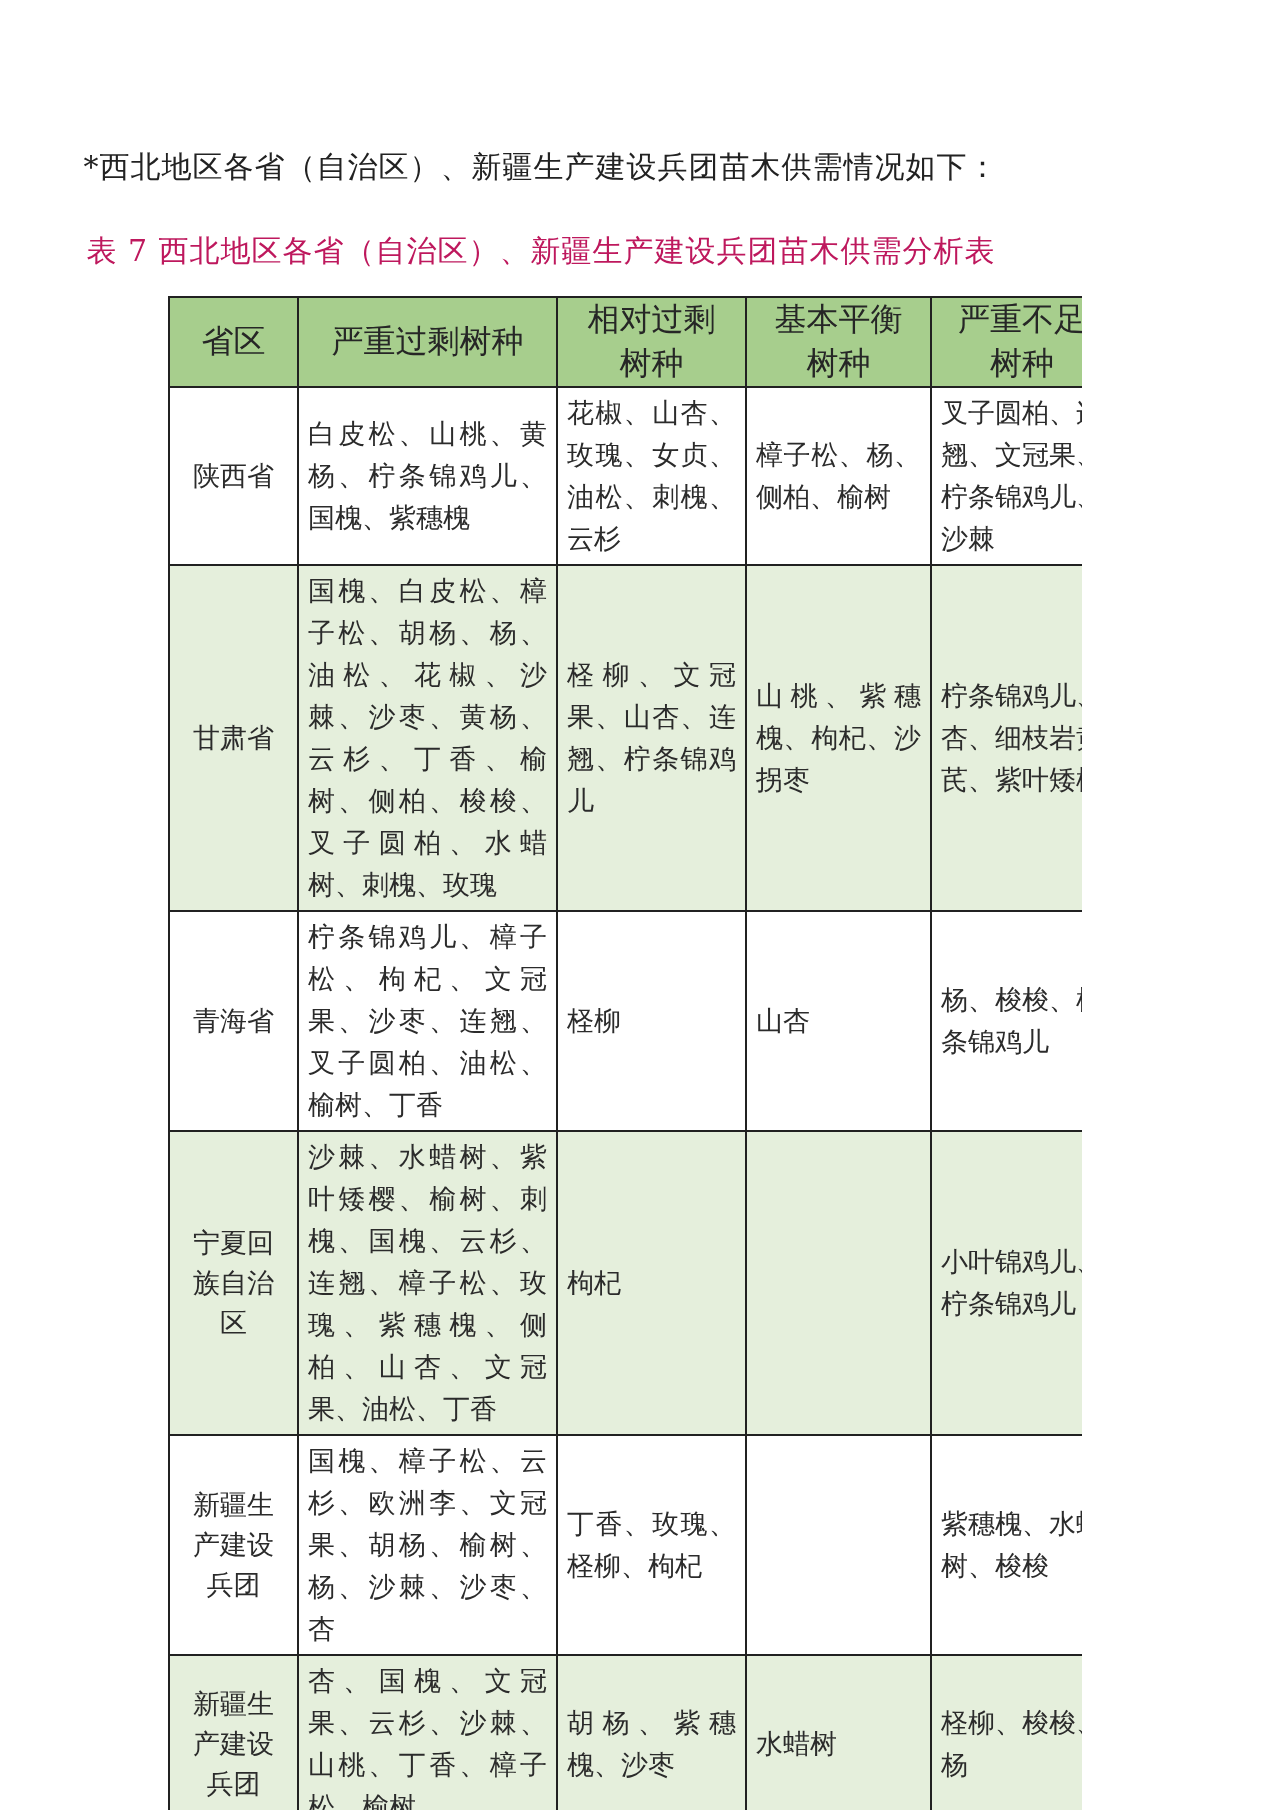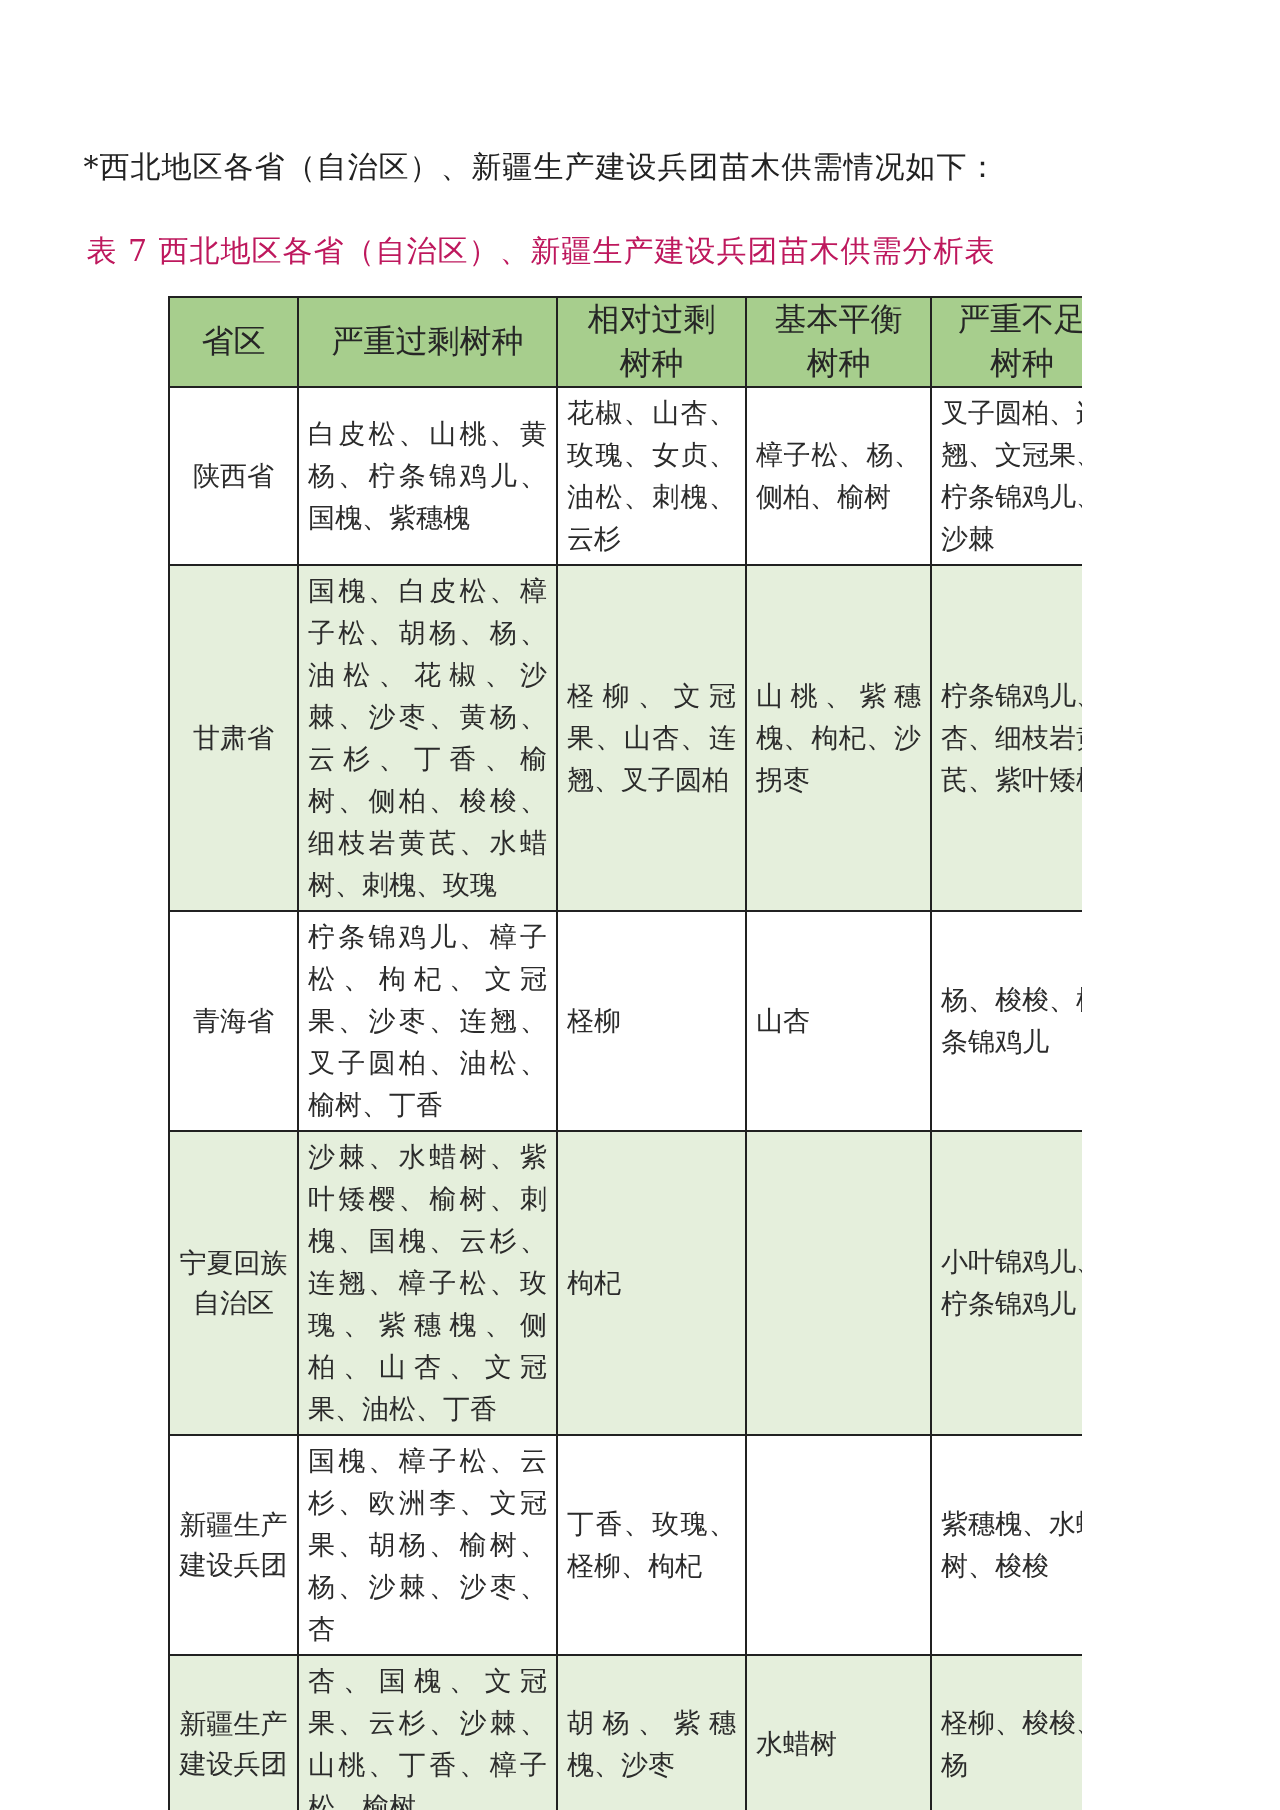--- a/index.html
+++ b/index.html
@@ -51,21 +51,21 @@
     line-height:42px;
     text-align:justify;
     text-justify:inter-ideograph;
     padding:4px 9px;
     color:#2b2b2b;
   }
   td.region-cell{
     font-size:27px;
     line-height:40px;
     text-align:center;
-    padding:4px 4px;
+    padding:4px 18px;
     color:#2b2b2b;
   }
   tr.shaded{background:#e5efdc;}
   tr.plain{background:#ffffff;}
   tr.row-1{height:169px;}
   tr.row-2{height:295px;}
   tr.row-3{height:211px;}
   tr.row-4{height:252px;}
   tr.row-5{height:168px;}
   tr.row-6{height:129px;}
@@ -99,22 +99,22 @@
     <tbody>
       <tr class="plain row-1">
         <td class="region-cell">陕西省</td>
         <td class="data-cell">白皮松、山桃、黄杨、柠条锦鸡儿、国槐、紫穗槐</td>
         <td class="data-cell">花椒、山杏、玫瑰、女贞、油松、刺槐、云杉</td>
         <td class="data-cell">樟子松、杨、侧柏、榆树</td>
         <td class="data-cell">叉子圆柏、连翘、文冠果、柠条锦鸡儿、沙棘</td>
       </tr>
       <tr class="shaded row-2">
         <td class="region-cell">甘肃省</td>
-        <td class="data-cell">国槐、白皮松、樟子松、胡杨、杨、油松、花椒、沙棘、沙枣、黄杨、云杉、丁香、榆树、侧柏、梭梭、细枝岩黄芪、水蜡树、刺槐、玫瑰</td>
-        <td class="data-cell">柽柳、文冠果、山杏、连翘、叉子圆柏</td>
+        <td class="data-cell">国槐、白皮松、樟子松、胡杨、杨、油松、花椒、沙棘、沙枣、黄杨、云杉、丁香、榆树、侧柏、梭梭、叉子圆柏、水蜡树、刺槐、玫瑰</td>
+        <td class="data-cell">柽柳、文冠果、山杏、连翘、柠条锦鸡儿</td>
         <td class="data-cell">山桃、紫穗槐、枸杞、沙拐枣</td>
         <td class="data-cell">柠条锦鸡儿、杏、细枝岩黄芪、紫叶矮樱</td>
       </tr>
       <tr class="plain row-3">
         <td class="region-cell">青海省</td>
         <td class="data-cell">柠条锦鸡儿、樟子松、枸杞、文冠果、沙枣、连翘、叉子圆柏、油松、榆树、丁香</td>
         <td class="data-cell">柽柳</td>
         <td class="data-cell">山杏</td>
         <td class="data-cell">杨、梭梭、柠条锦鸡儿</td>
       </tr>

